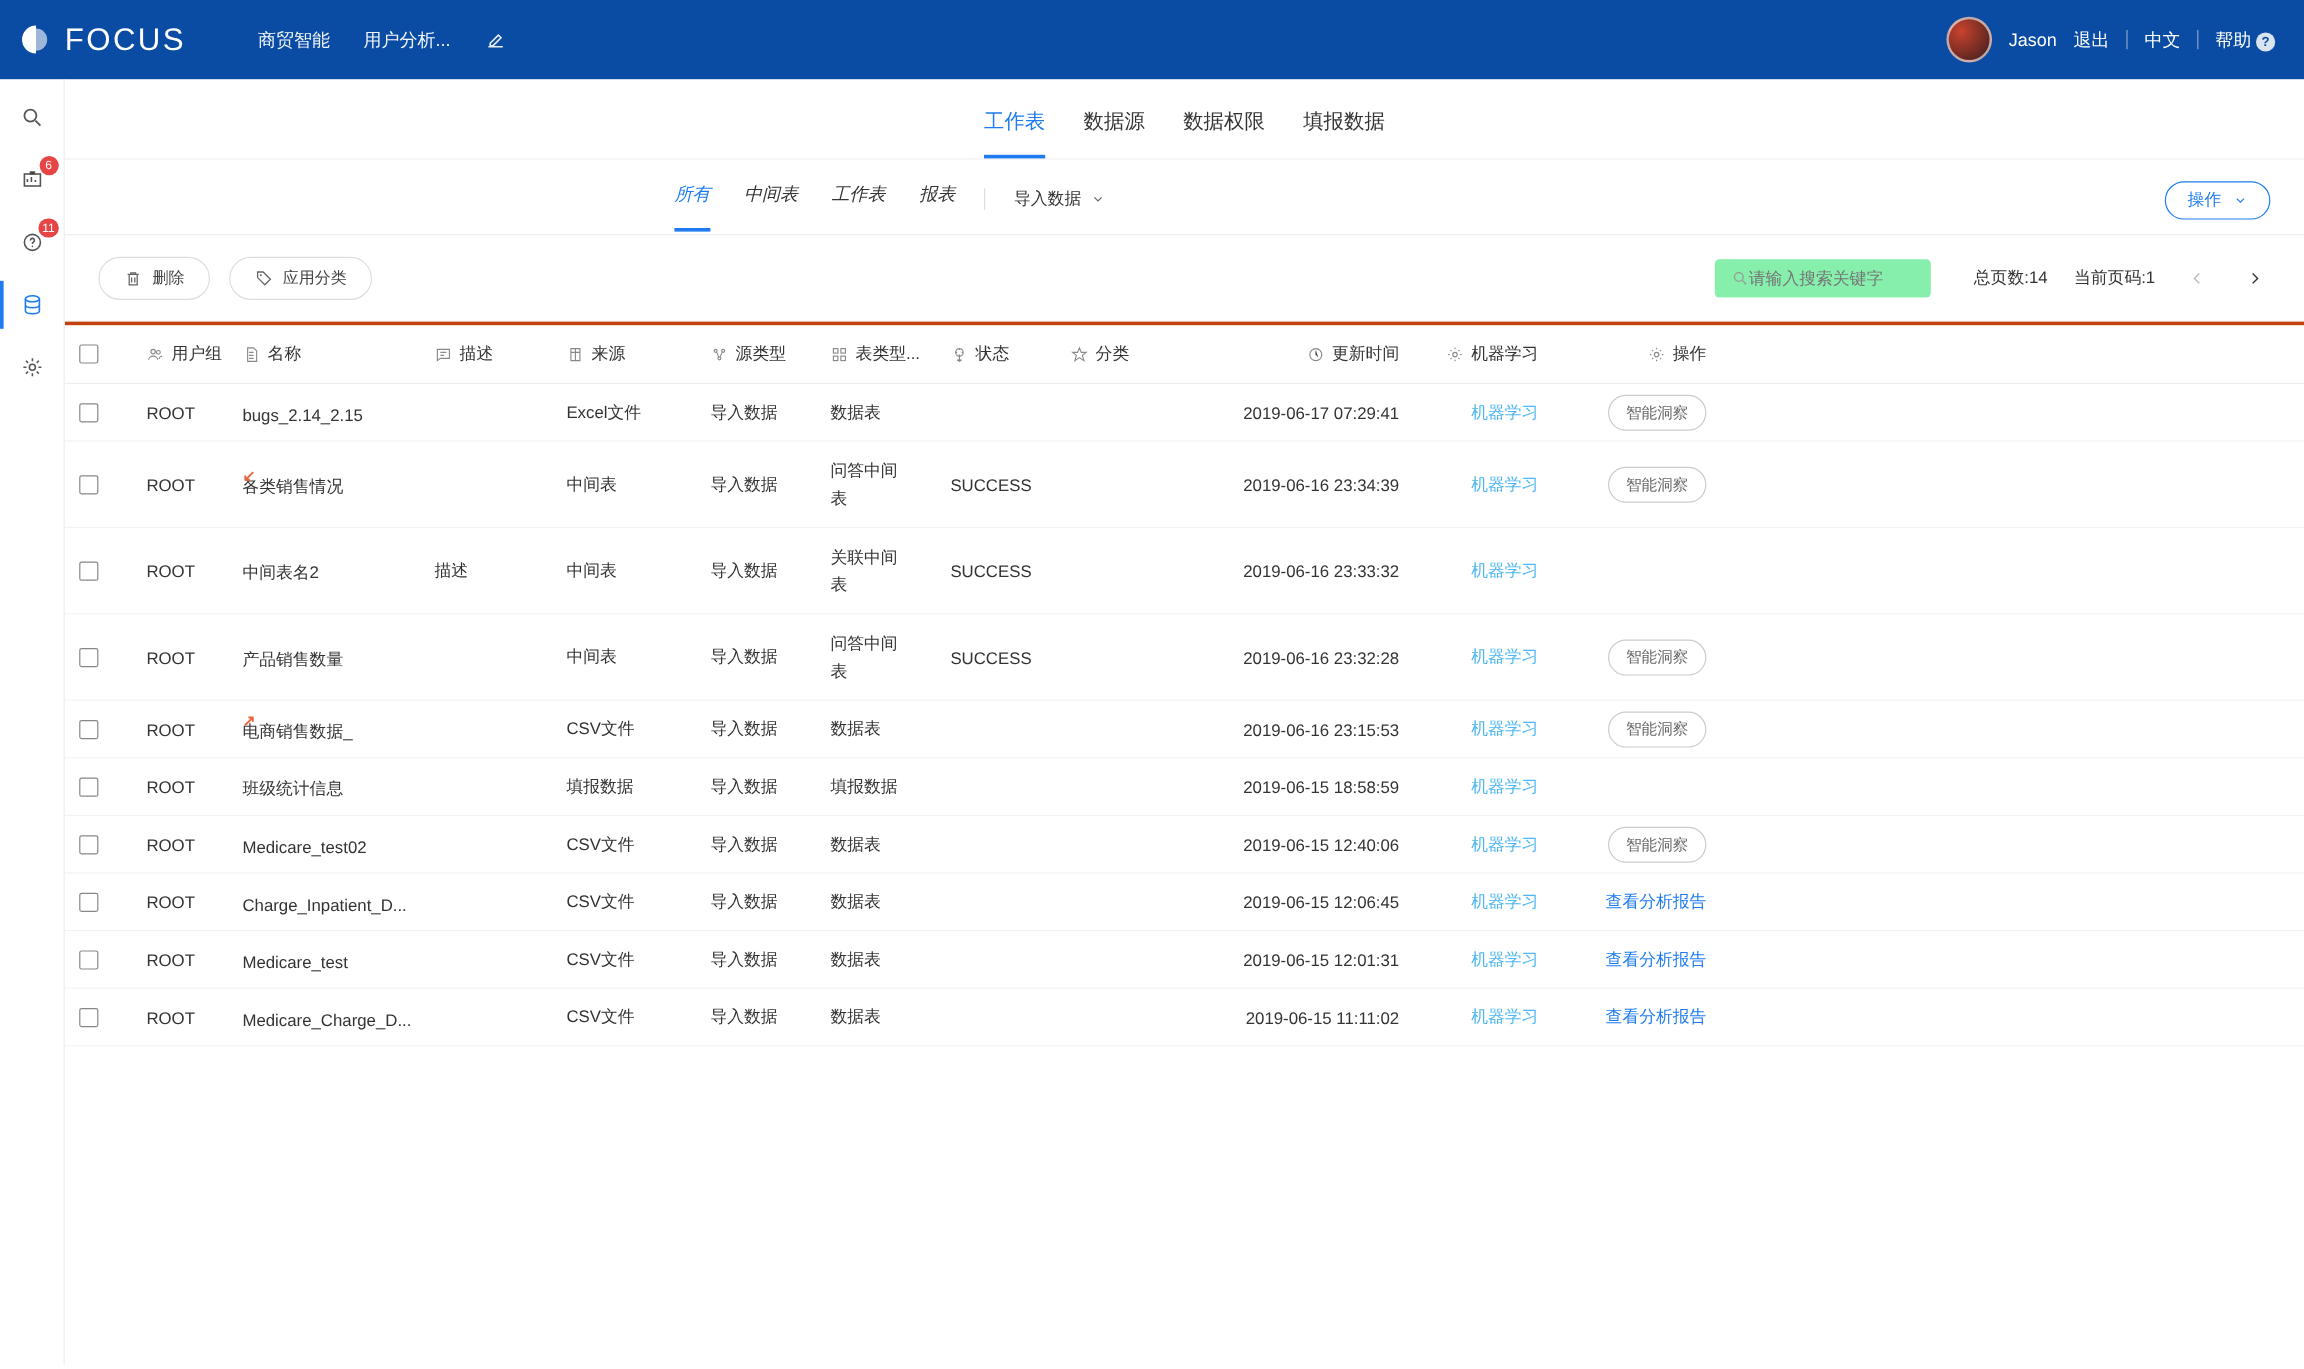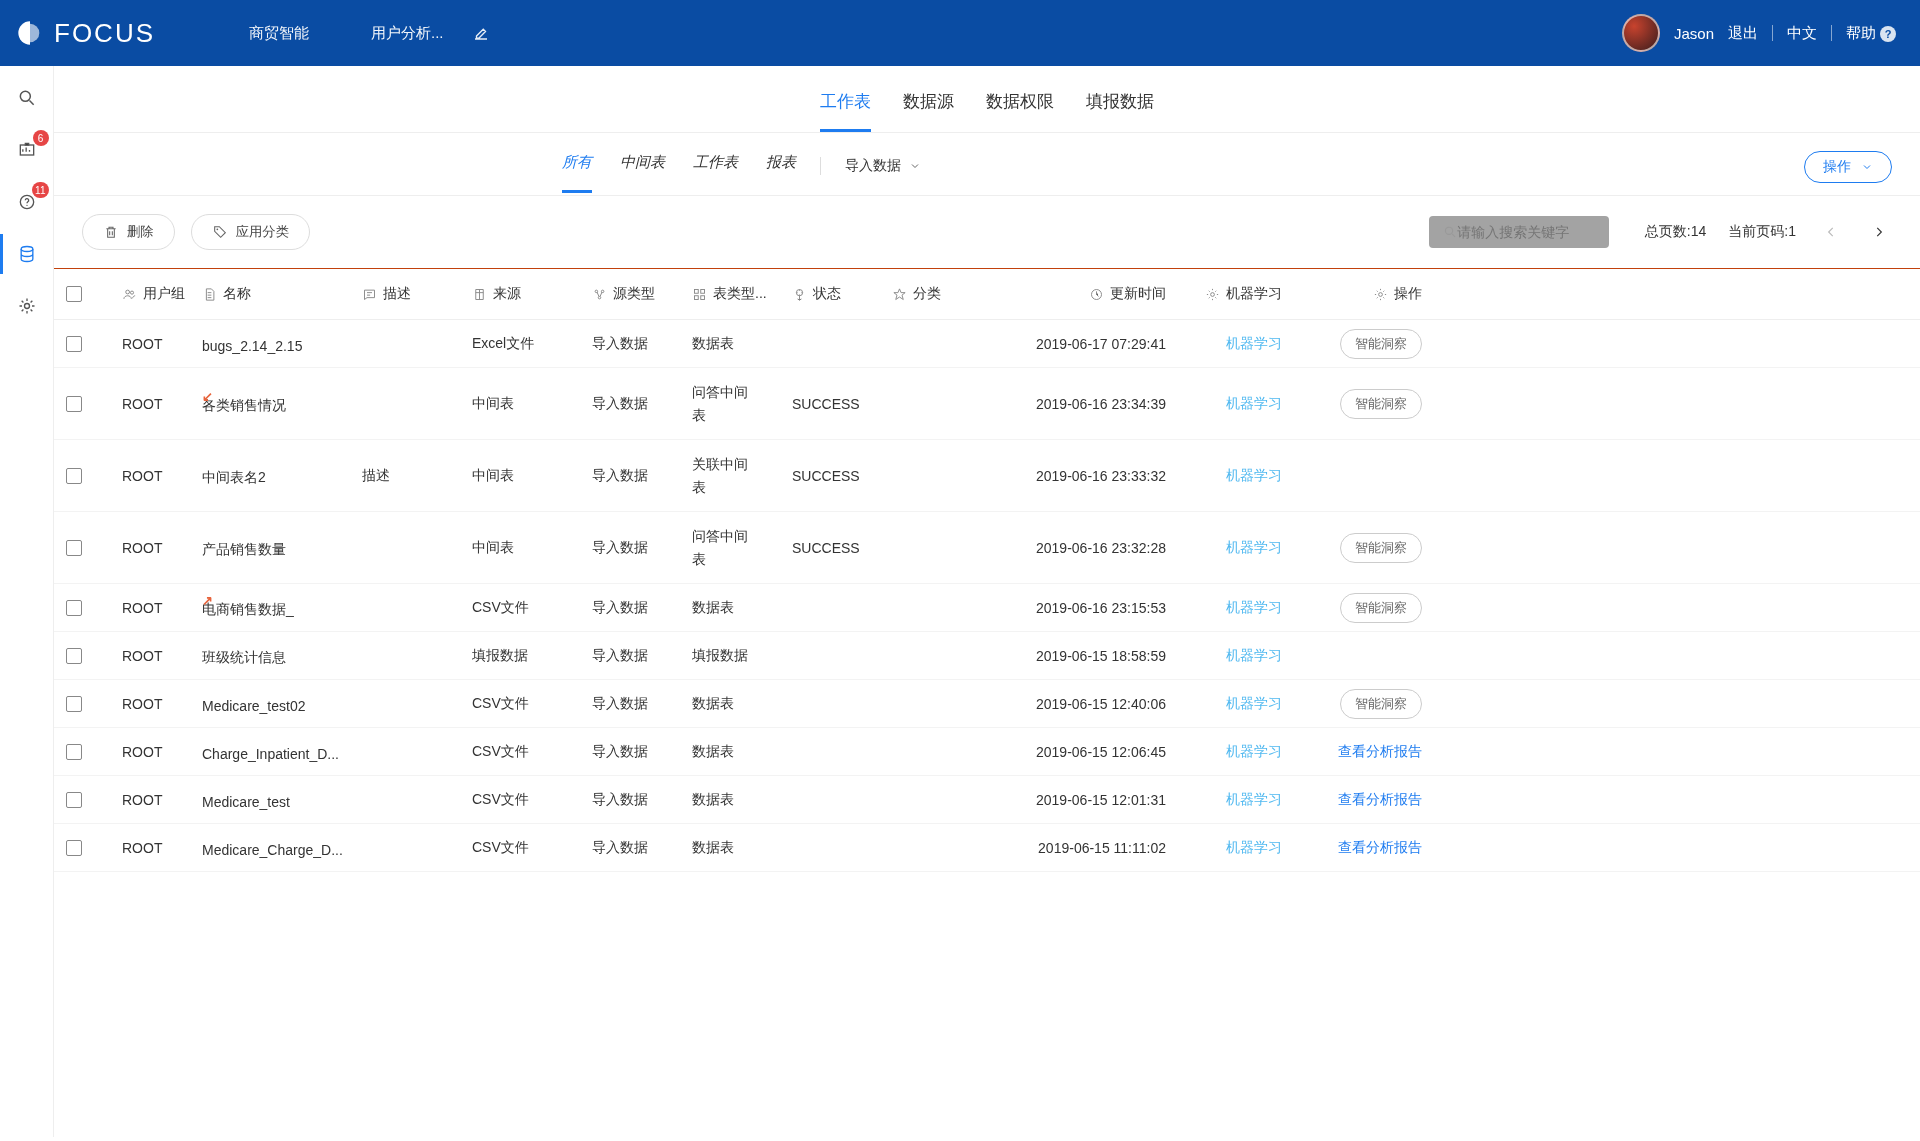--- a/index.html
+++ b/index.html
@@ -1,21 +1,21 @@
 <!DOCTYPE html>
 <html><head>
 <meta charset="utf-8">
 <style>
 * { margin: 0; padding: 0; box-sizing: border-box; }
 body { font-family: -apple-system, "Microsoft YaHei", "PingFang SC", sans-serif; font-size: 14px; color: #333; background: #fff; overflow-x: hidden; }
 .header { background: #0a4ca3; height: 66px; display: flex; align-items: center; padding: 0 24px 0 16px; color: #fff; }
 .logo { display: flex; align-items: center; gap: 10px; font-size: 26px; font-weight: 300; letter-spacing: 2px; }
 .logo-icon { width: 28px; height: 28px; }
 .nav-top { display: flex; align-items: center; gap: 28px; margin-left: 60px; font-size: 15px; }
-.nav-top-item { opacity: 0.95; cursor: pointer; margin-left: 34px; }
+.nav-top-item { opacity: 0.95; cursor: pointer; }
 .edit-icon { width: 18px; height: 18px; opacity: 0.9; }
 .header-right { margin-left: auto; display: flex; align-items: center; gap: 14px; font-size: 15px; }
 .avatar { width: 38px; height: 38px; border-radius: 50%; border: 2px solid rgba(255,255,255,0.6); background: radial-gradient(circle at 30% 30%, #c8432e, #3a1c1c); }
 .divider-v { width: 1px; height: 16px; background: rgba(255,255,255,0.5); }
 .help-q { display:inline-flex; width:16px; height:16px; border-radius:50%; background:rgba(255,255,255,0.85); color:#0a4ca3; font-size:11px; align-items:center; justify-content:center; margin-left:4px; font-weight:bold; }
 
 .body-wrap { display: flex; height: calc(100vh - 70px); }
 .sidebar { width: 54px; border-right: 1px solid #eee; display: flex; flex-direction: column; align-items: center; padding-top: 20px; gap: 28px; }
 .side-item { position: relative; width: 24px; height: 24px; color: #555; cursor: pointer; display:flex; align-items:center; justify-content:center; }
 .side-item.active { color: #1e7cf0; }
@@ -30,28 +30,28 @@
 .subbar { display: flex; align-items: center; padding: 18px 28px 0; border-bottom: 1px solid #eee; }
 .tabs-secondary { display: flex; gap: 28px; margin-left: 480px; font-size: 15px; }
 .tabs-secondary .tab { padding-bottom: 18px; cursor: pointer; color:#333;font-style:italic; }
 .tabs-secondary .tab.active { color: #1e7cf0; font-weight: 500; border-bottom: 3px solid #1e7cf0; }
 .subbar-divider { width:1px; height:18px; background:#ddd; margin: 0 24px 14px; }
 .category-select { display:flex; align-items:center; gap:8px; padding-bottom:14px; cursor:pointer; color:#333; }
 .action-dropdown { margin-left: auto; border:1px solid #1e7cf0; color:#1e7cf0; border-radius: 18px; padding: 6px 18px; display:flex; align-items:center; gap:10px; cursor:pointer; margin-bottom:12px; }
 
 .toolbar { display:flex; align-items:center; padding: 18px 28px; gap: 16px; }
 .btn-outline { border:1px solid #ddd; border-radius: 20px; padding: 8px 20px; display:flex; align-items:center; gap:8px; cursor:pointer; color:#444; background:#fff; }
-.search-box { margin-left:auto; background:#a3a3a3; border-radius:4px; display:flex; align-items:center; padding:8px 14px; gap:0; width:180px;justify-content:flex-end; }
+.search-box { margin-left:auto; background:#86efac; border-radius:4px; display:flex; align-items:center; padding:8px 14px; gap:0; width:180px;justify-content:flex-end; }
 .search-box input { border:none; background:transparent; outline:none; font-size:14px; width:100%; color:#333; }
 .pager-info { display:flex; align-items:center; gap:22px; color:#333; margin-left:20px; }
 .pager-arrow { width:26px; height:26px; display:flex; align-items:center; justify-content:center; cursor:pointer; color:#999; }
 
 .table { width:100%; }
 .thead, .trow { display:grid; grid-template-columns: 56px 80px 160px 110px 120px 100px 100px 100px 90px 190px 110px 140px; align-items:center; padding: 0 12px; }
-.thead { height:52px; border-top:1px solid #c2410c; border-bottom:1px solid #eee; color:#333; font-size:14px; }
+.thead { height:52px; border-top:3px solid #c2410c; border-bottom:1px solid #eee; color:#333; font-size:14px; }
 .thead .th { display:flex; align-items:center; gap:6px; }
 .trow { min-height:48px; border-bottom:1px solid #f3f3f3; font-size:14px; color:#333; padding-top:8px; padding-bottom:8px; }
 .checkbox { width:16px; height:16px; border:1.5px solid #888; border-radius:2px; cursor:pointer; }
 .link-ml { color:#4fb8f0; cursor:pointer; }
 .btn-pill { border:1px solid #ccc; color:#666; border-radius:18px; padding:5px 14px; font-size:13px; cursor:pointer; background:#fff; display:inline-block; }
 .op-link { color:#1e7cf0; cursor:pointer; }
 .th-icon { width:15px; height:15px; color:#888; flex-shrink:0; }
 .name-cell { position:relative; padding-top:4px; }
 .arrow-mark { position:absolute; top:-4px; left:0; color:#e8643c; font-size:13px; font-weight:bold; }
 .cell-right { text-align:right; padding-right:6px; }

